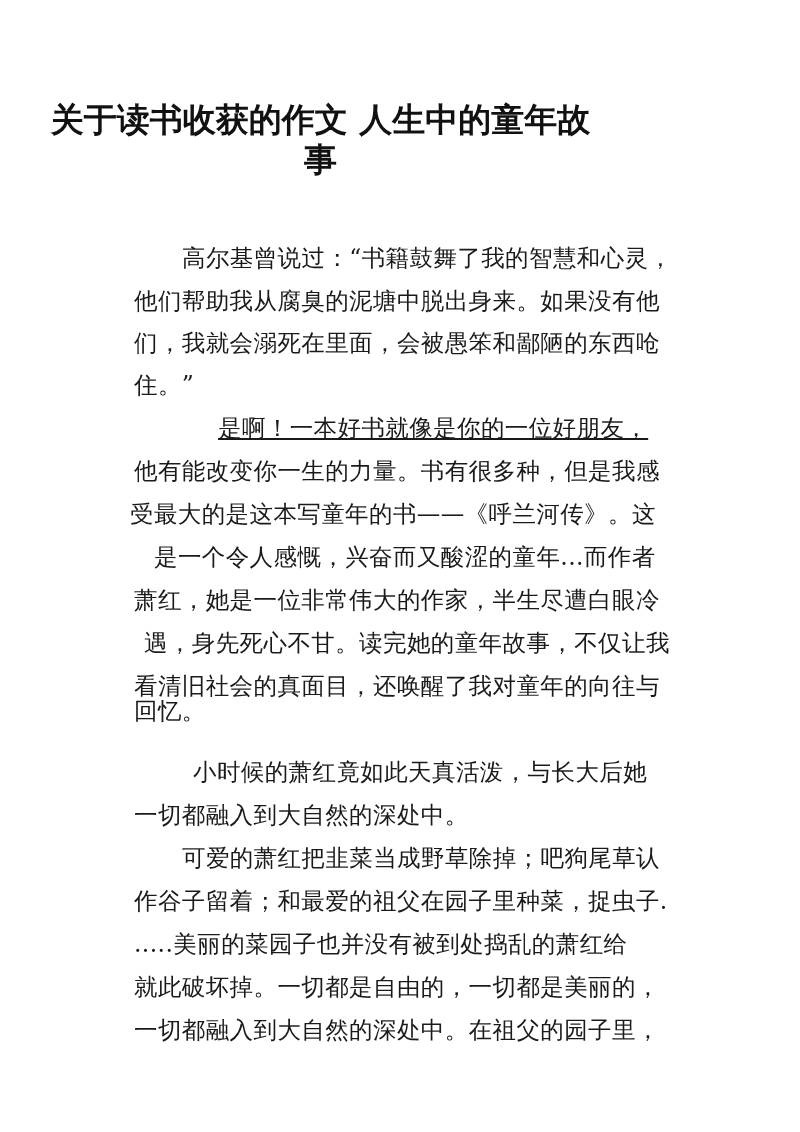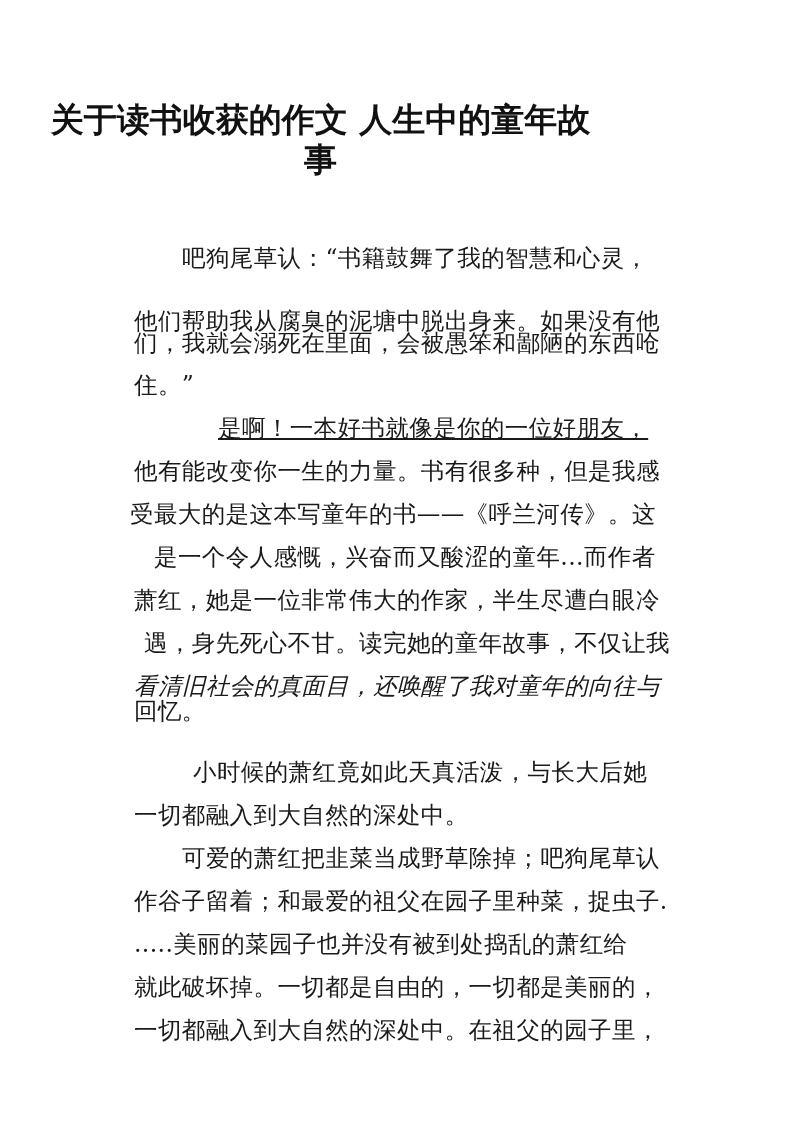--- a/index.html
+++ b/index.html
@@ -12,31 +12,31 @@
           letter-spacing: 0.4px; color: #1a1a1a; }
 </style>
 </head>
 <body>
 
 <div>
   <div class="title" style="top:100px">关于读书收获的作文  人生中的童年故</div>
   <div class="title" style="top:140px">事</div>
 
   <div id="body-lines">
-      <div class="line" style="left: 182px; top: 243px;">吧狗尾草认：“书籍鼓舞了我的智慧和心灵，</div>
-      <div class="line" style="left: 134px; top: 286px; margin-top: 20px;">他们帮助我从腐臭的泥塘中脱出身来。如果没有他</div>
+      <div class="line" style="left: 182px; top: 243px;">高尔基曾说过：“书籍鼓舞了我的智慧和心灵，</div>
+      <div class="line" style="left: 134px; top: 286px;">他们帮助我从腐臭的泥塘中脱出身来。如果没有他</div>
       <div class="line" style="left: 134px; top: 328px;">们，我就会溺死在里面，会被愚笨和鄙陋的东西呛</div>
       <div class="line" style="left: 134px; top: 370px;">住。”</div>
       <div class="line" style="left: 218px; top: 413px; text-decoration: underline;">是啊！一本好书就像是你的一位好朋友，</div>
       <div class="line" style="left: 134px; top: 456px;">他有能改变你一生的力量。书有很多种，但是我感</div>
       <div class="line" style="left: 130px; top: 499px;">受最大的是这本写童年的书——《呼兰河传》。这</div>
       <div class="line" style="left: 134px; top: 542px; margin-left: 20px;">是一个令人感慨，兴奋而又酸涩的童年...而作者</div>
       <div class="line" style="left: 134px; top: 585px;">萧红，她是一位非常伟大的作家，半生尽遭白眼冷</div>
       <div class="line" style="left: 144px; top: 628px;">遇，身先死心不甘。读完她的童年故事，不仅让我</div>
-      <div class="line" style="left: 134px; top: 671px; font-style: italic;">看清旧社会的真面目，还唤醒了我对童年的向往与</div>
+      <div class="line" style="left: 134px; top: 671px;">看清旧社会的真面目，还唤醒了我对童年的向往与</div>
       <div class="line" style="left: 134px; top: 676px; margin-top: 20px;">回忆。</div>
       <div class="line" style="left: 193px; top: 757px;">小时候的萧红竟如此天真活泼，与长大后她</div>
       <div class="line" style="left: 134px; top: 800px;">一切都融入到大自然的深处中。</div>
       <div class="line" style="left: 182px; top: 843px;">可爱的萧红把韭菜当成野草除掉；吧狗尾草认</div>
       <div class="line" style="left: 134px; top: 886px;">作谷子留着；和最爱的祖父在园子里种菜，捉虫子.</div>
       <div class="line" style="left: 134px; top: 929px;">.....美丽的菜园子也并没有被到处捣乱的萧红给</div>
       <div class="line" style="left: 134px; top: 972px;">就此破坏掉。一切都是自由的，一切都是美丽的，</div>
       <div class="line" style="left: 134px; top: 1015px;">一切都融入到大自然的深处中。在祖父的园子里，</div>
     </div>
 </div>

